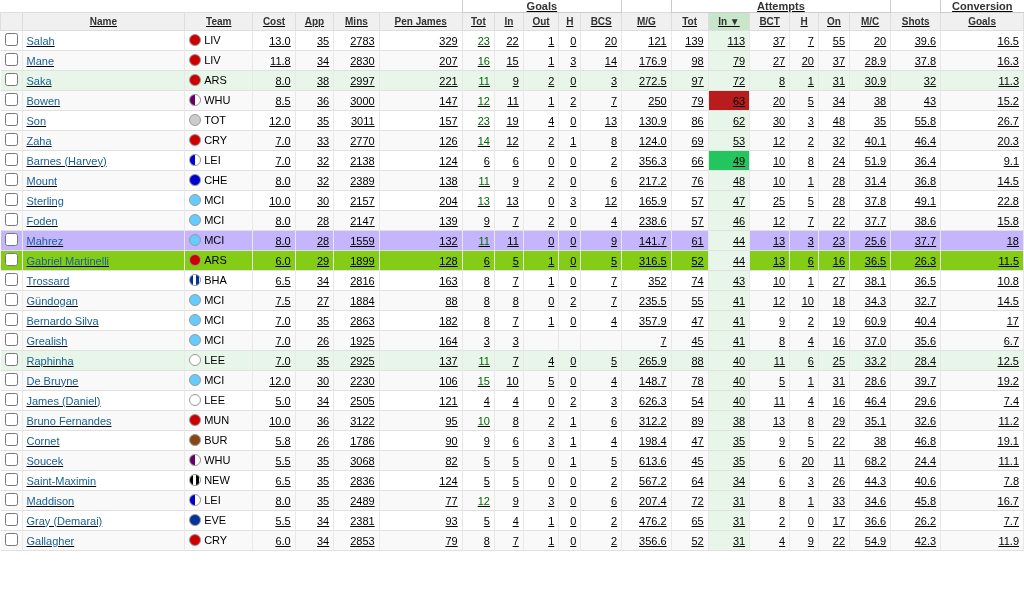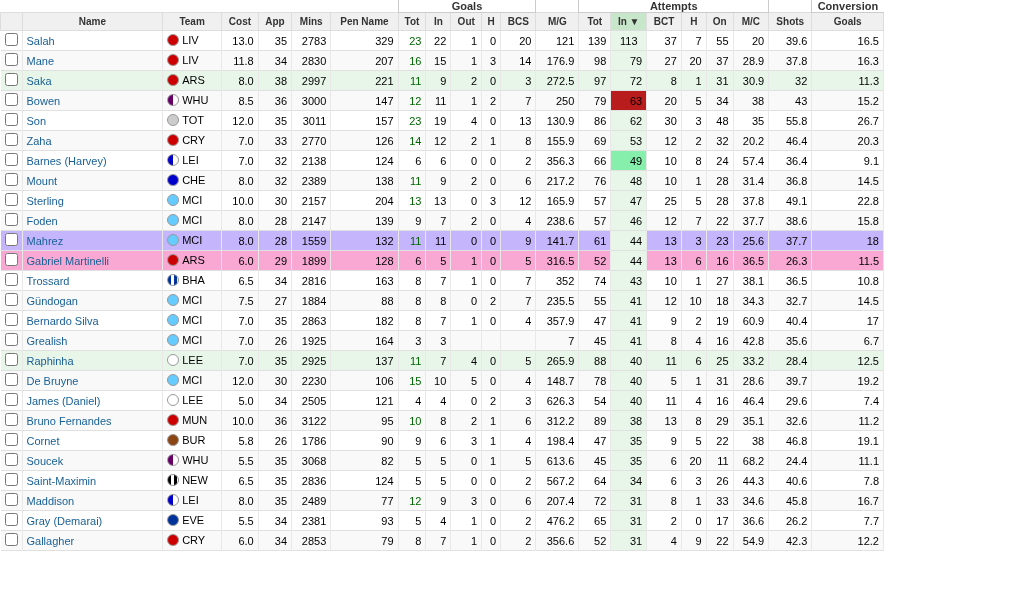--- a/index.html
+++ b/index.html
@@ -1,17 +1,17 @@
 <!DOCTYPE html>
 <html><head>
   <meta charset="utf-8">
   <style>
     * { box-sizing: border-box; margin: 0; padding: 0; }
     body { font-family: Arial, sans-serif; font-size: 11px; background: #fff; }
-    .table-container { overflow: auto; width: 884px; }
+    .table-container { overflow: auto; width: 1024px; text-decoration: underline; }
     table { border-collapse: collapse; width: 100%; }
     thead tr { background: #fff; }
     thead .group-header { text-align: center; border-bottom: 1px solid #ccc; font-weight: bold; font-size: 11px; color: #333; }
     thead .col-header { background: #f0f0f0; border: 1px solid #ddd; padding: 3px 4px; font-weight: bold; font-size: 10px; color: #333; white-space: nowrap; cursor: pointer; }
     thead .col-header.sorted { background: #c8e6c9; }
     tbody tr { border-bottom: 1px solid #e0e0e0; }
     tbody tr:nth-child(even) { background: #f9f9f9; }
     tbody tr:nth-child(odd) { background: #fff; }
     td { padding: 2px 4px; border-right: 1px solid #e8e8e8; white-space: nowrap; font-size: 11px; }
     td.name-cell { color: #1a6196; font-weight: normal; cursor: pointer; margin-left: 36px; }
@@ -37,21 +37,21 @@
         <th colspan="1"></th>
         <th colspan="2" class="group-header section-header" style="border-left:1px solid #ccc;">Conversion</th>
       </tr>
       <tr>
         <th class="col-header checkbox-cell"></th>
         <th class="col-header" style="text-align:center; min-width:120px;">Name</th>
         <th class="col-header">Team</th>
         <th class="col-header num">Cost</th>
         <th class="col-header num">App</th>
         <th class="col-header num">Mins</th>
-        <th class="col-header num">Pen Name</th>
+        <th class="col-header num">Pen James</th>
         <th class="col-header num">Tot</th>
         <th class="col-header num">In</th>
         <th class="col-header num">Out</th>
         <th class="col-header num">H</th>
         <th class="col-header num">BCS</th>
         <th class="col-header num">M/G</th>
         <th class="col-header num">Tot</th>
         <th class="col-header num sorted" style="background:#c8e6c9;">In ▼</th>
         <th class="col-header num">BCT</th>
         <th class="col-header num">H</th>
@@ -70,21 +70,21 @@
     <td class="num">35</td>
     <td class="num">2783</td>
     <td class="num">329</td>
     <td class="num" style="color:#006600">23</td>
     <td class="num">22</td>
     <td class="num">1</td>
     <td class="num">0</td>
     <td class="num">20</td>
     <td class="num">121</td>
     <td class="num">139</td>
-    <td class="num" style="background:#e8f5e9;text-align:center;">113</td>
+    <td class="num" style="background:#e8f5e9;">113</td>
     <td class="num">37</td>
     <td class="num">7</td>
     <td class="num">55</td>
     <td class="num">20</td>
     <td class="num">39.6</td>
     <td class="num">16.5</td>
   </tr>
         <tr>
     <td class="checkbox-cell"><input type="checkbox" style=""></td>
     <td class="name-cell">Mane</td>
@@ -183,50 +183,50 @@
     <td><span class="team-badge"><span class="badge-circle" style="background:#cc0000;border:1px solid #999;"></span> CRY</span></td>
     <td class="num">7.0</td>
     <td class="num">33</td>
     <td class="num">2770</td>
     <td class="num">126</td>
     <td class="num" style="color:#006600">14</td>
     <td class="num">12</td>
     <td class="num">2</td>
     <td class="num">1</td>
     <td class="num">8</td>
-    <td class="num">155.9</td>
+    <td class="num">124.0</td>
     <td class="num">69</td>
     <td class="num" style="background:#e8f5e9;">53</td>
     <td class="num">12</td>
     <td class="num">2</td>
     <td class="num">32</td>
-    <td class="num">20.2</td>
+    <td class="num">40.1</td>
     <td class="num">46.4</td>
     <td class="num">20.3</td>
   </tr>
         <tr>
     <td class="checkbox-cell"><input type="checkbox" style=""></td>
     <td class="name-cell">Barnes (Harvey)</td>
     <td><span class="team-badge"><span class="badge-circle" style="background:linear-gradient(to right, #0000cc 50%, #fff 50%);border:1px solid #999;"></span> LEI</span></td>
     <td class="num">7.0</td>
     <td class="num">32</td>
     <td class="num">2138</td>
     <td class="num">124</td>
     <td class="num" style="color:inherit">6</td>
     <td class="num">6</td>
     <td class="num">0</td>
     <td class="num">0</td>
     <td class="num">2</td>
     <td class="num">356.3</td>
     <td class="num">66</td>
-    <td class="num" style="background:#86efac;">49</td>
+    <td class="num" style="background:#22c55e;">49</td>
     <td class="num">10</td>
     <td class="num">8</td>
     <td class="num">24</td>
-    <td class="num">57.4</td>
+    <td class="num">51.9</td>
     <td class="num">36.4</td>
     <td class="num">9.1</td>
   </tr>
         <tr>
     <td class="checkbox-cell"><input type="checkbox" style=""></td>
     <td class="name-cell">Mount</td>
     <td><span class="team-badge"><span class="badge-circle" style="background:#0000cc;border:1px solid #999;"></span> CHE</span></td>
     <td class="num">8.0</td>
     <td class="num">32</td>
     <td class="num">2389</td>
@@ -308,21 +308,21 @@
     <td class="num">141.7</td>
     <td class="num">61</td>
     <td class="num" style="background:#e8f5e9;">44</td>
     <td class="num">13</td>
     <td class="num">3</td>
     <td class="num">23</td>
     <td class="num">25.6</td>
     <td class="num">37.7</td>
     <td class="num">18</td>
   </tr>
-        <tr style="background: #f9a8d4;">
+        <tr style="background: #84cc16;">
     <td class="checkbox-cell"><input type="checkbox" style=""></td>
     <td class="name-cell">Gabriel Martinelli</td>
     <td><span class="team-badge"><span class="badge-circle" style="background:#cc0000;border:1px solid #999;"></span> ARS</span></td>
     <td class="num">6.0</td>
     <td class="num">29</td>
     <td class="num">1899</td>
     <td class="num">128</td>
     <td class="num" style="color:inherit">6</td>
     <td class="num">5</td>
     <td class="num">1</td>
@@ -419,21 +419,21 @@
     <td class="num">3</td>
     <td class="num"></td>
     <td class="num"></td>
     <td class="num"></td>
     <td class="num">7</td>
     <td class="num">45</td>
     <td class="num" style="background:#e8f5e9;">41</td>
     <td class="num">8</td>
     <td class="num">4</td>
     <td class="num">16</td>
-    <td class="num">42.8</td>
+    <td class="num">37.0</td>
     <td class="num">35.6</td>
     <td class="num">6.7</td>
   </tr>
         <tr style="background: rgb(232, 245, 233);">
     <td class="checkbox-cell"><input type="checkbox" style=""></td>
     <td class="name-cell">Raphinha</td>
     <td><span class="team-badge"><span class="badge-circle" style="background:#ffffff;border:1px solid #999;"></span> LEE</span></td>
     <td class="num">7.0</td>
     <td class="num">35</td>
     <td class="num">2925</td>
@@ -651,17 +651,17 @@
     <td class="num">0</td>
     <td class="num">2</td>
     <td class="num">356.6</td>
     <td class="num">52</td>
     <td class="num" style="background:#e8f5e9;">31</td>
     <td class="num">4</td>
     <td class="num">9</td>
     <td class="num">22</td>
     <td class="num">54.9</td>
     <td class="num">42.3</td>
-    <td class="num">12.2</td>
+    <td class="num">11.9</td>
   </tr>
       </tbody>
   </table>
 </div>
 
 </body></html>

